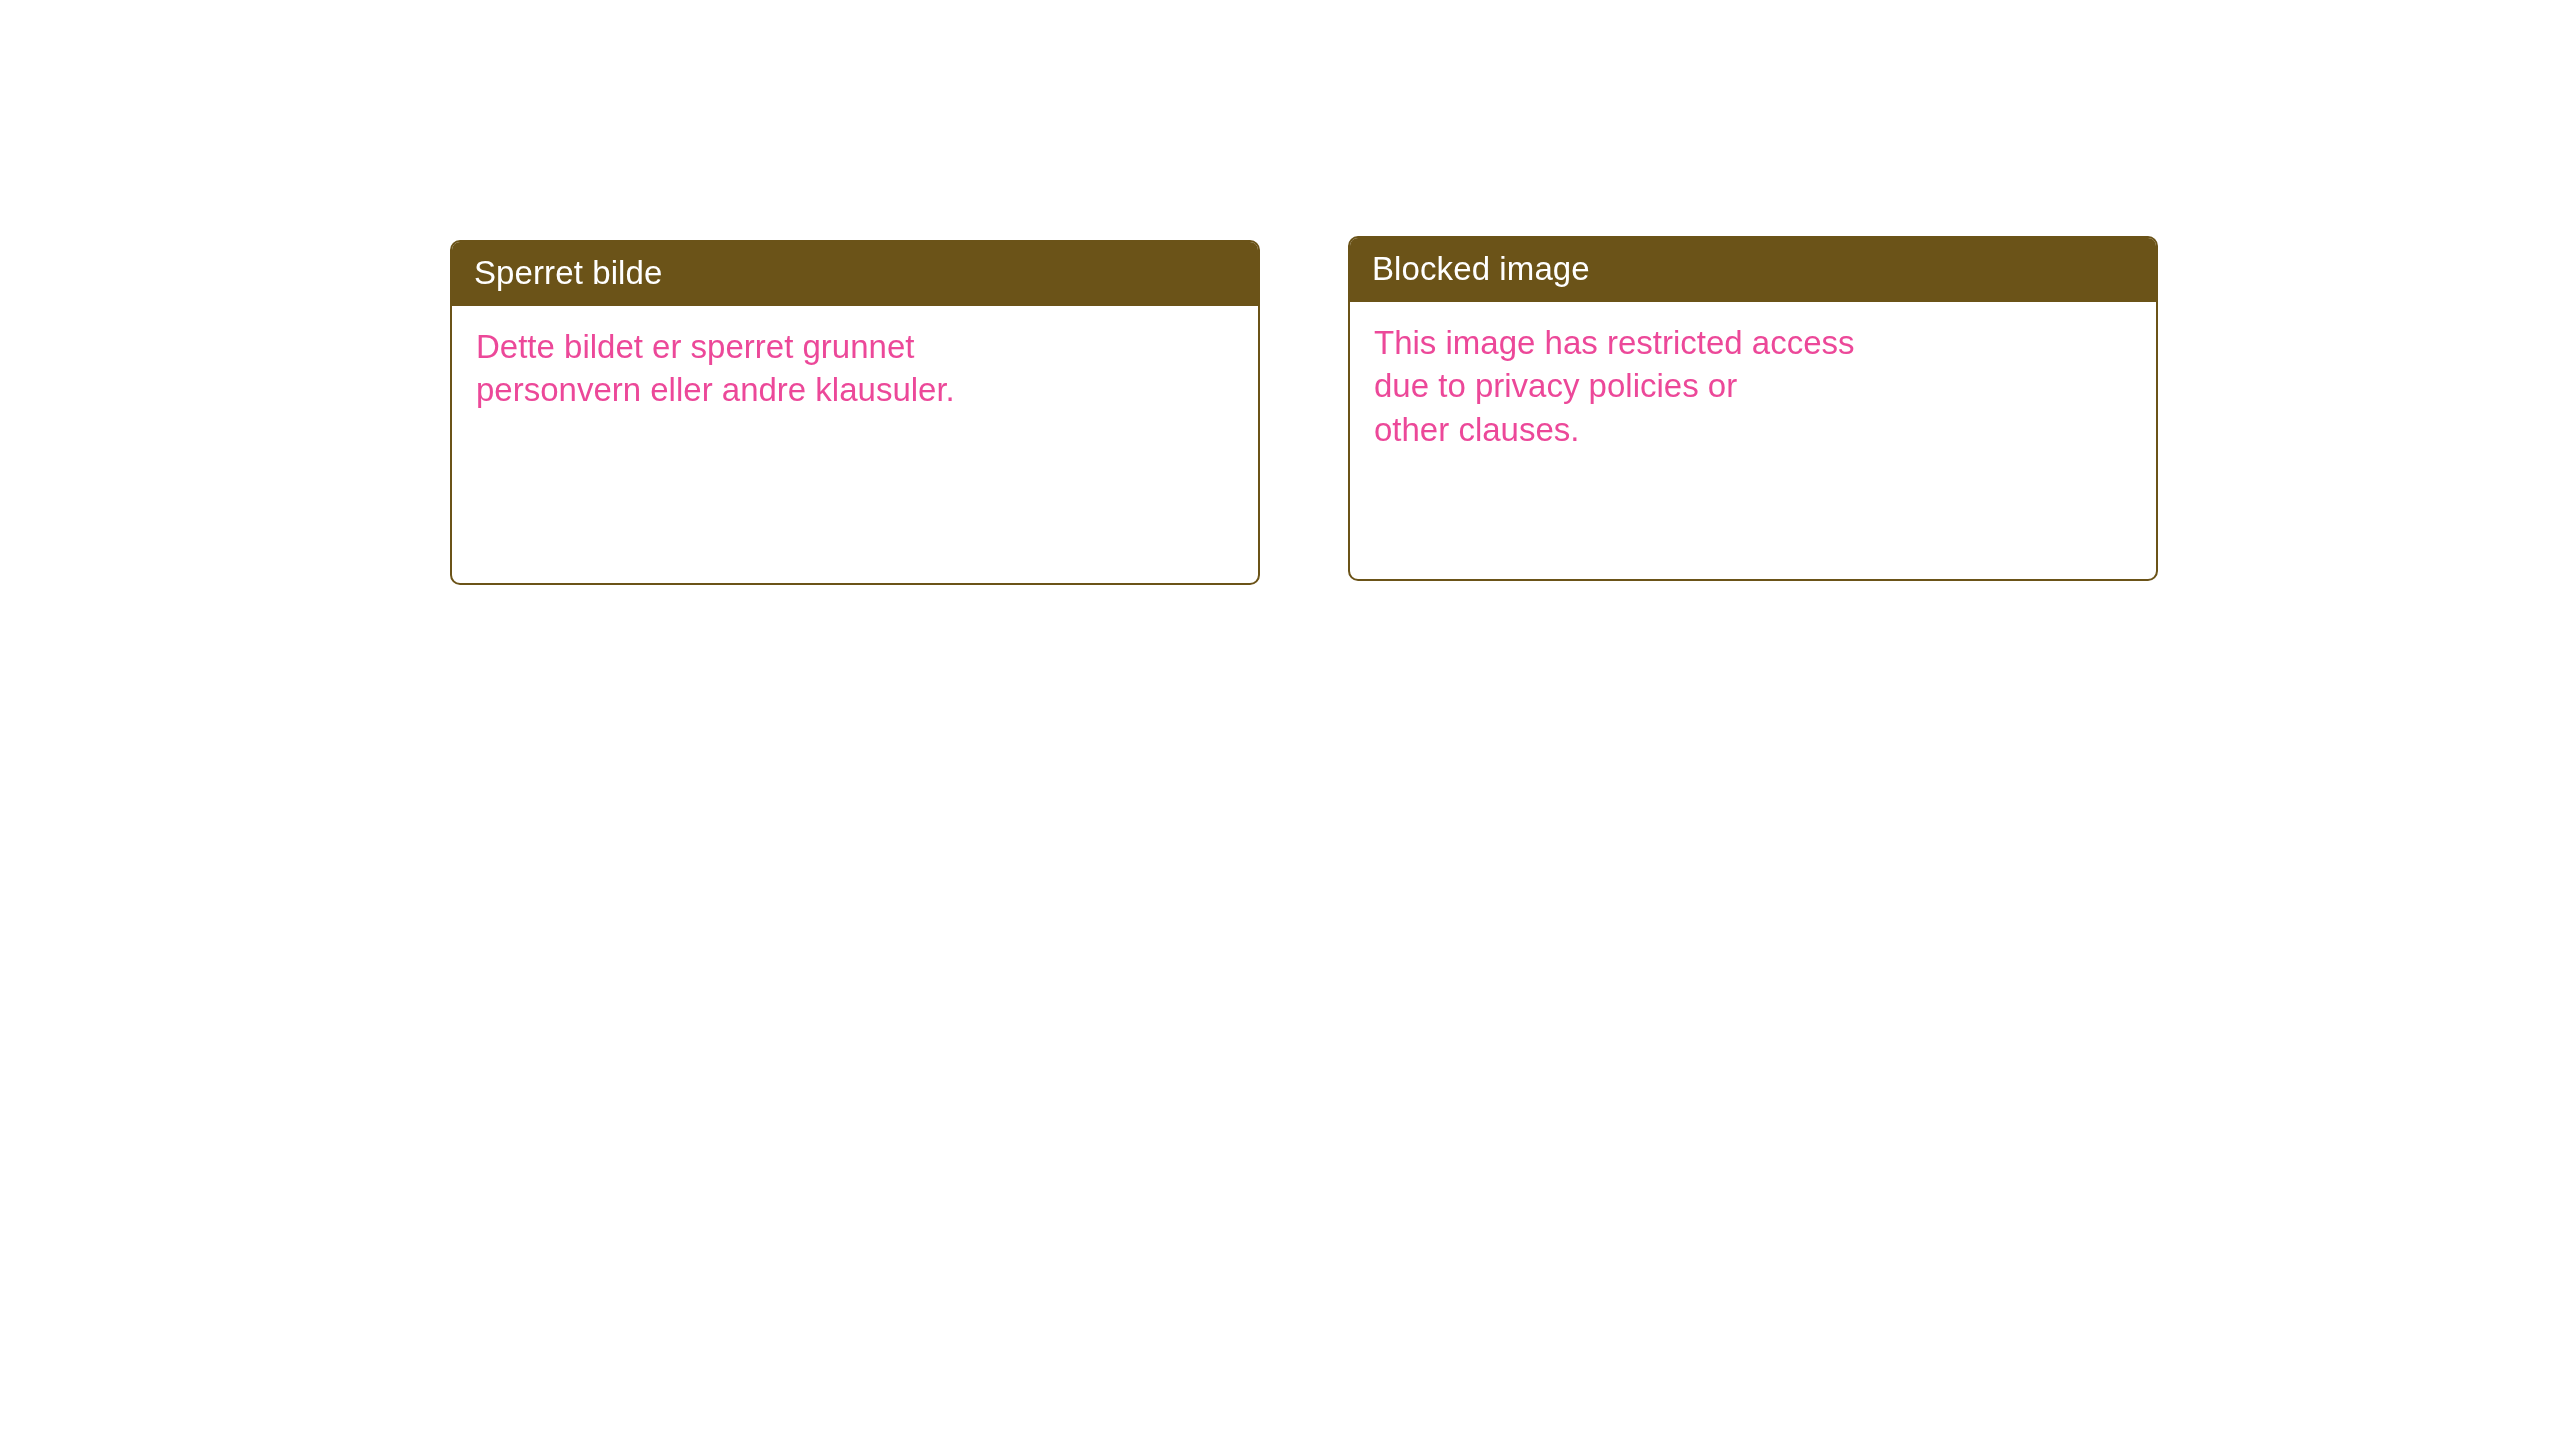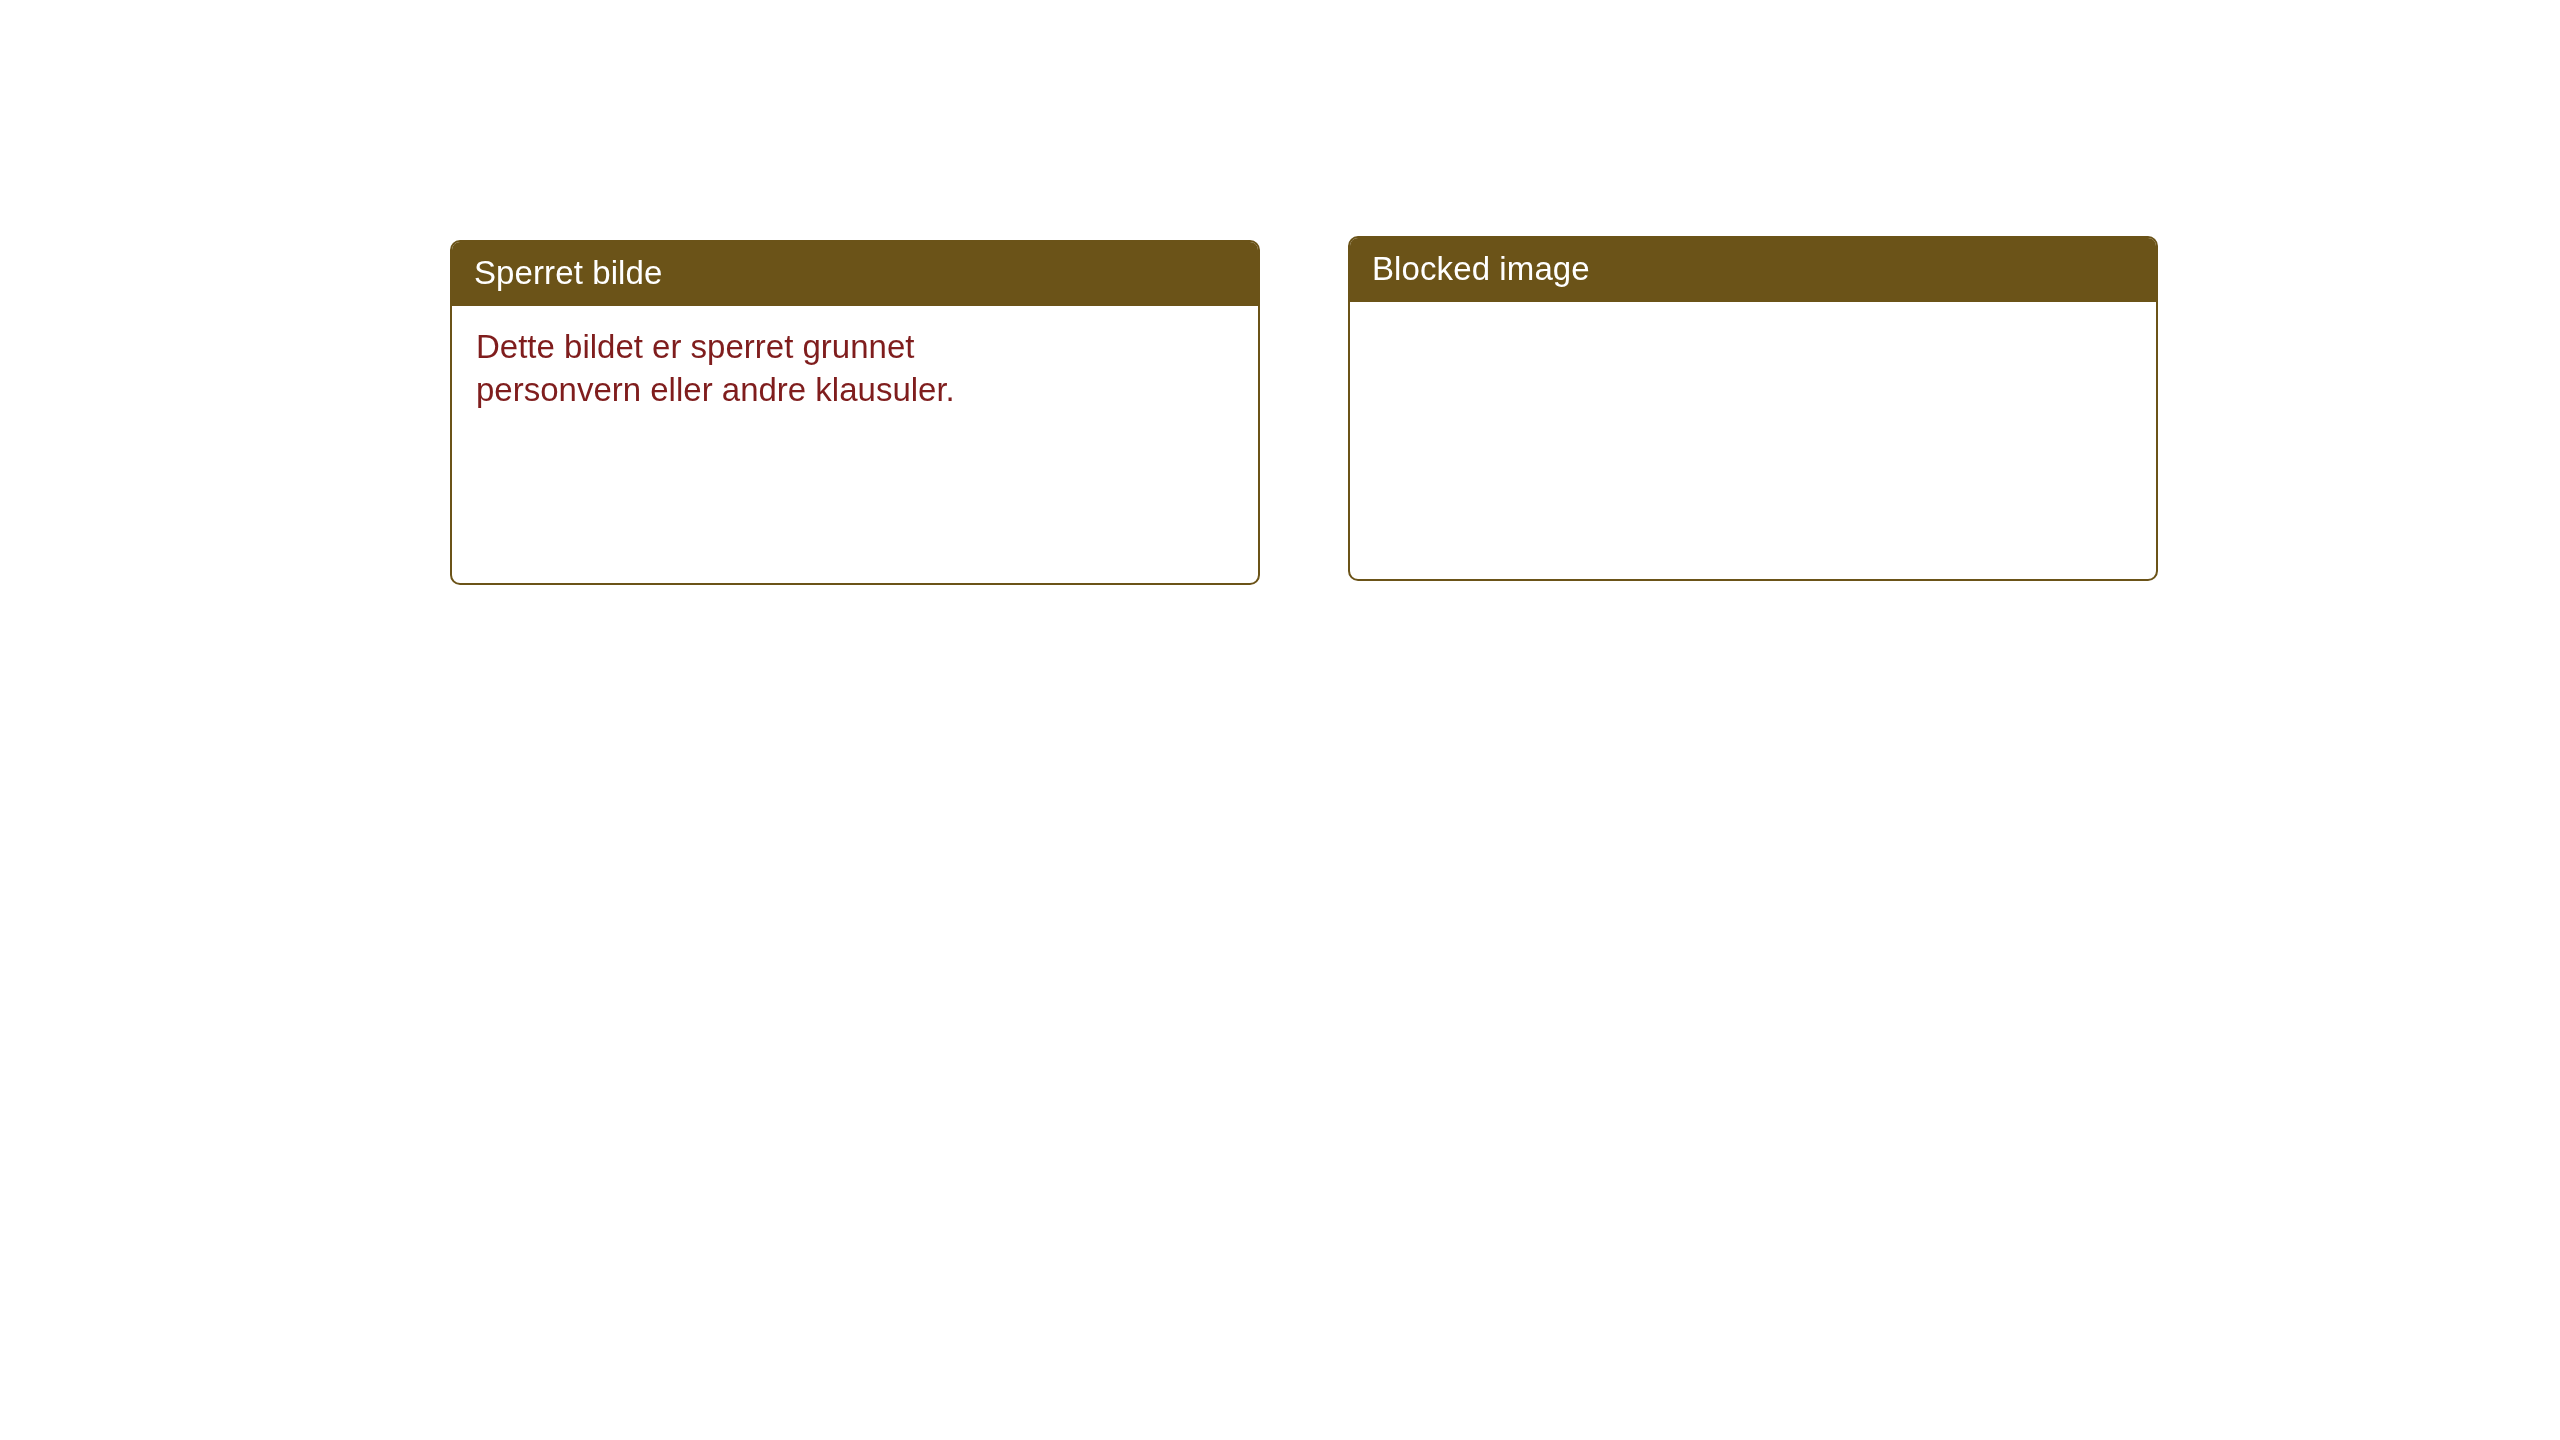--- a/index.html
+++ b/index.html
@@ -38,21 +38,21 @@
     color: #ffffff;
     font-size: 33px;
     line-height: 1.2;
     padding: 11px 22px 13px 22px;
     white-space: nowrap;
     letter-spacing: 0.1px;
   }
 
   .notice-card .card-body {
     box-sizing: border-box;
-    color: #7f1d1d;
+    color: #ec4899;
     font-size: 33px;
     line-height: 1.33;
     padding: 19px 35px 24px 24px;
     white-space: pre-line;
   }
 
   
   #card-no {
     left: 450px;
     top: 240px;
@@ -75,15 +75,18 @@
 <div id="stage">
 
   <div class="notice-card" id="card-no">
     <div class="card-header">Sperret bilde</div>
     <div class="card-body">Dette bildet er sperret grunnet
 personvern eller andre klausuler.</div>
   </div>
 
   <div class="notice-card" id="card-en">
     <div class="card-header">Blocked image</div>
+    <div class="card-body">This image has restricted access
+due to privacy policies or
+other clauses.</div>
   </div>
 
 </div>
 
 </body></html>

